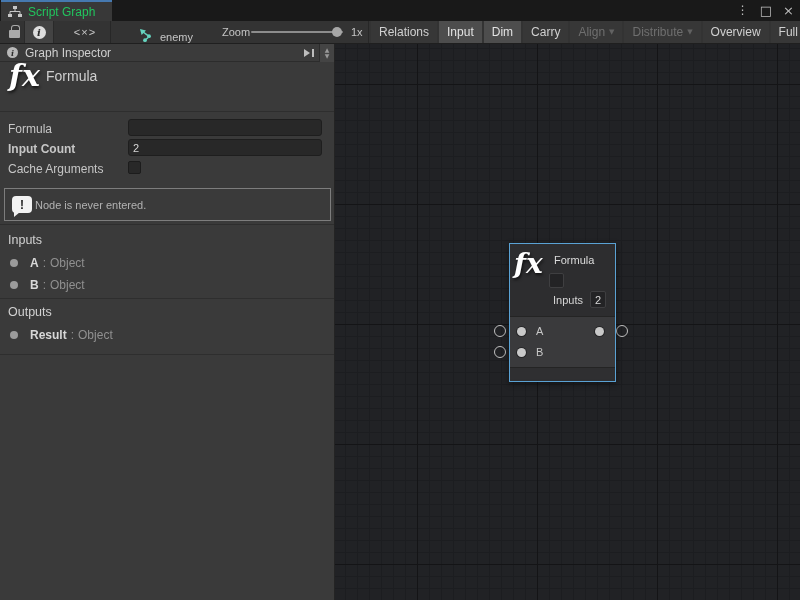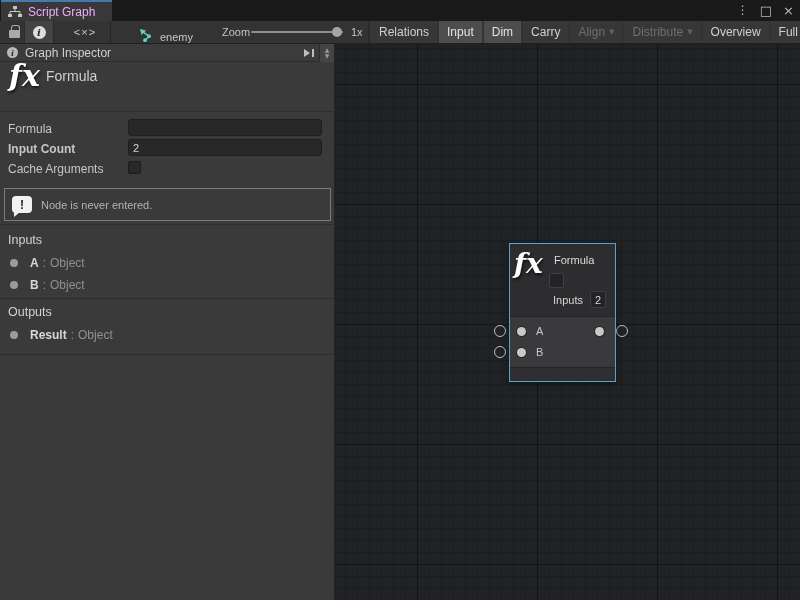--- a/index.html
+++ b/index.html
@@ -10,21 +10,21 @@
     color:#cfcfcf; user-select:none;
   }
 
   
   #titlebar { position:absolute; left:0; top:0; width:800px; height:21px; background:#191919; }
   .tab {
     position:absolute; left:1px; top:0; width:111px; height:21px;
     background:#383838; border-top:2px solid #4679b0;
     display:flex; align-items:center; gap:6px; padding-left:7px;
   }
-  .tab-label { font-size:12px; color:#f0abfc; white-space:nowrap; }
+  .tab-label { font-size:12px; color:#22c55e; white-space:nowrap; }
   .win-controls {
     position:absolute; right:6px; top:0; height:21px;
     display:flex; align-items:center; gap:11px;
     font-family:"DejaVu Sans",sans-serif; color:#bdbdbd;
   }
   .win-controls span { font-size:13px; line-height:21px; cursor:default; }
   .win-glyph-menu { font-size:12px !important; }
 
   
   #toolbar {
@@ -117,21 +117,21 @@
   .warn-icon {
     position:relative; margin-left:7px; width:20px; height:17px;
     background:#f2f2f2; border-radius:4px;
     display:flex; align-items:center; justify-content:center;
     color:#1d1d1d; font-weight:bold; font-size:12px;
   }
   .warn-icon::after {
     content:""; position:absolute; left:2px; bottom:-4px;
     border-top:5px solid #f2f2f2; border-right:6px solid transparent;
   }
-  .warning-text { margin-left:9px; font-size:11px; color:#b2b2b2; }
+  .warning-text { margin-left:3px; font-size:11px; color:#b2b2b2; }
 
   .section-title { position:absolute; left:8px; font-size:12.5px; color:#d2d2d2; }
   .io-row { position:absolute; left:0; width:334px; height:18px; }
   .io-bullet { position:absolute; left:10px; top:5px; width:8px; height:8px; border-radius:50%; background:#9b9b9b; }
   .io-text { position:absolute; left:30px; top:2px; font-size:12px; }
   .io-name { font-weight:bold; color:#d8d8d8; }
   .io-colon { color:#909090; margin:0 4px; }
   .io-type { color:#909090; }
 
   

